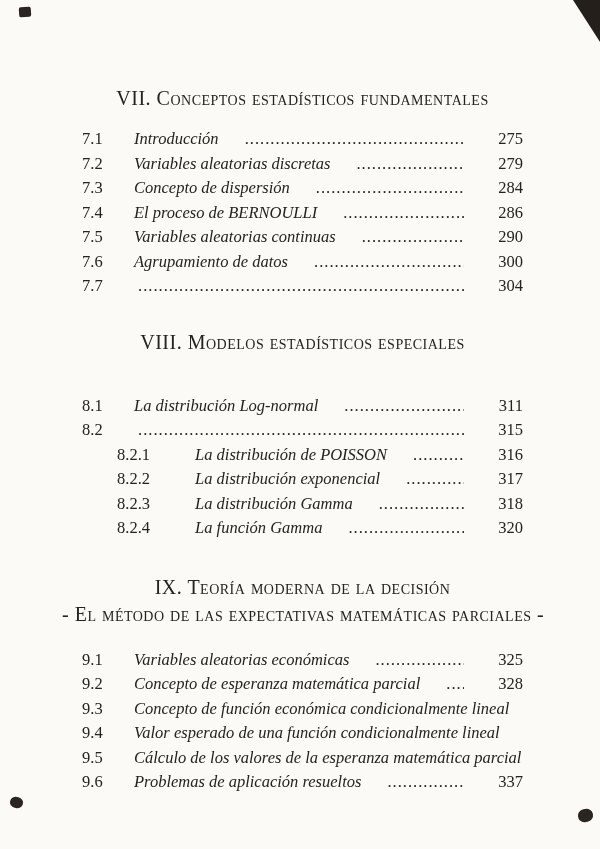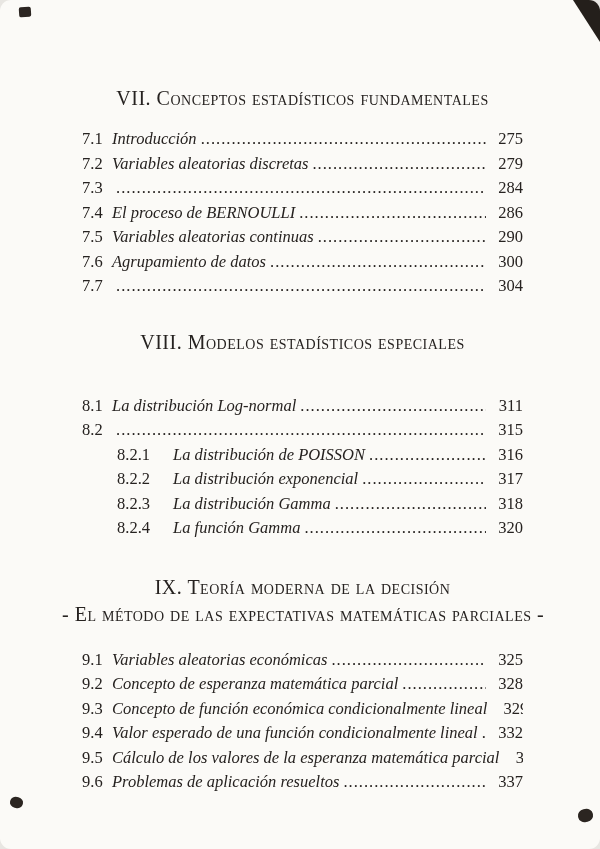--- a/index.html
+++ b/index.html
@@ -7,21 +7,20 @@
     position: relative;
     width: 600px;
     height: 849px;
     margin: 0 auto;
     background: var(--bg, #fbfaf7);
     color: var(--ink, #262220);
     font-family: "Liberation Serif", "DejaVu Serif", serif;
     overflow: hidden;
     box-sizing: border-box;
     padding: 86px 77px 0 82px;
-    border-radius: 11px;
   }
 
   
   .art { position: absolute; background: #2b2521; }
   .art-tl { left: 19px; top: 7px; width: 12px; height: 10px; border-radius: 2px; transform: rotate(-4deg); }
   .art-tr { right: 0; top: 0; width: 27px; height: 42px; border-radius: 0;
             clip-path: polygon(0 0, 100% 0, 100% 100%); background: #241f1b; }
   .art-bl { left: 10px; top: 797px; width: 13px; height: 11px; border-radius: 45%; transform: rotate(14deg); }
   .art-br { right: 7px; top: 809px; width: 15px; height: 13px; border-radius: 45%; transform: rotate(-12deg); }
 
@@ -40,20 +39,21 @@
   .heading-ix   { margin-top: 33px; margin-bottom: 20px; line-height: 27px; }
 
   .entries { font-size: 16.5px; }
   .row {
     display: flex;
     align-items: baseline;
     line-height: 24.5px;
     height: 24.5px;
     white-space: nowrap;
     overflow: hidden;
+    gap: 22px;
   }
   .row .num   { flex: 0 0 auto; width: 30px; }
   .row .title { flex: 0 0 auto; font-style: italic; }
   .row .leader {
     flex: 1 1 0;
     min-width: 0;
     overflow: hidden;
     margin: 0 3px 0 4px;
   }
   .row .leader::after {
@@ -83,20 +83,21 @@
       <span class="pg">275</span>
     </div>
     <div class="row">
       <span class="num">7.2</span>
       <span class="title">Variables aleatorias discretas</span>
       <span class="leader"></span>
       <span class="pg">279</span>
     </div>
     <div class="row">
       <span class="num">7.3</span>
+      <span class="title">Concepto de dispersión</span>
       <span class="leader"></span>
       <span class="pg">284</span>
     </div>
     <div class="row">
       <span class="num">7.4</span>
       <span class="title">El proceso de BERNOULLI</span>
       <span class="leader"></span>
       <span class="pg">286</span>
     </div>
     <div class="row">

